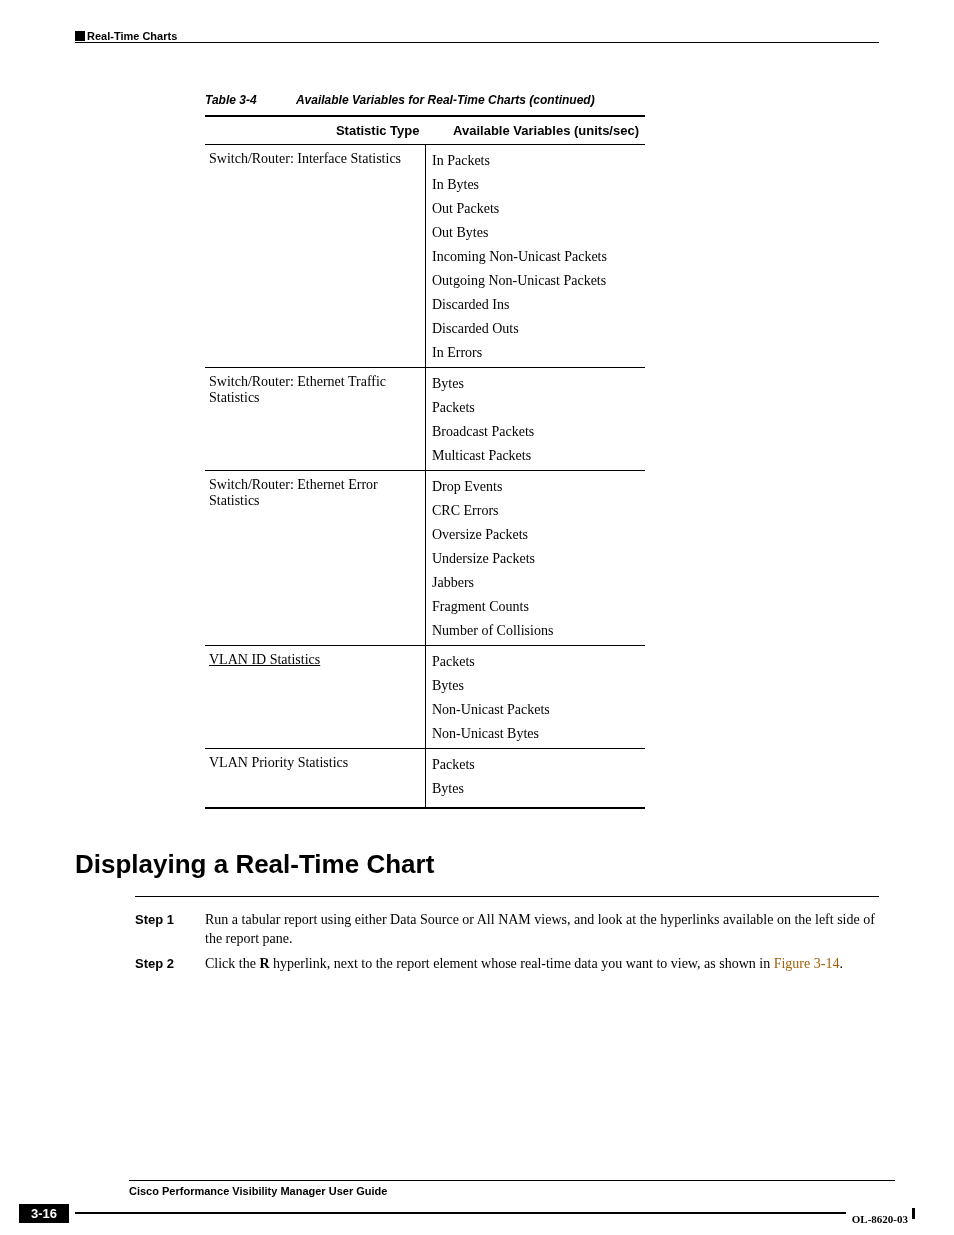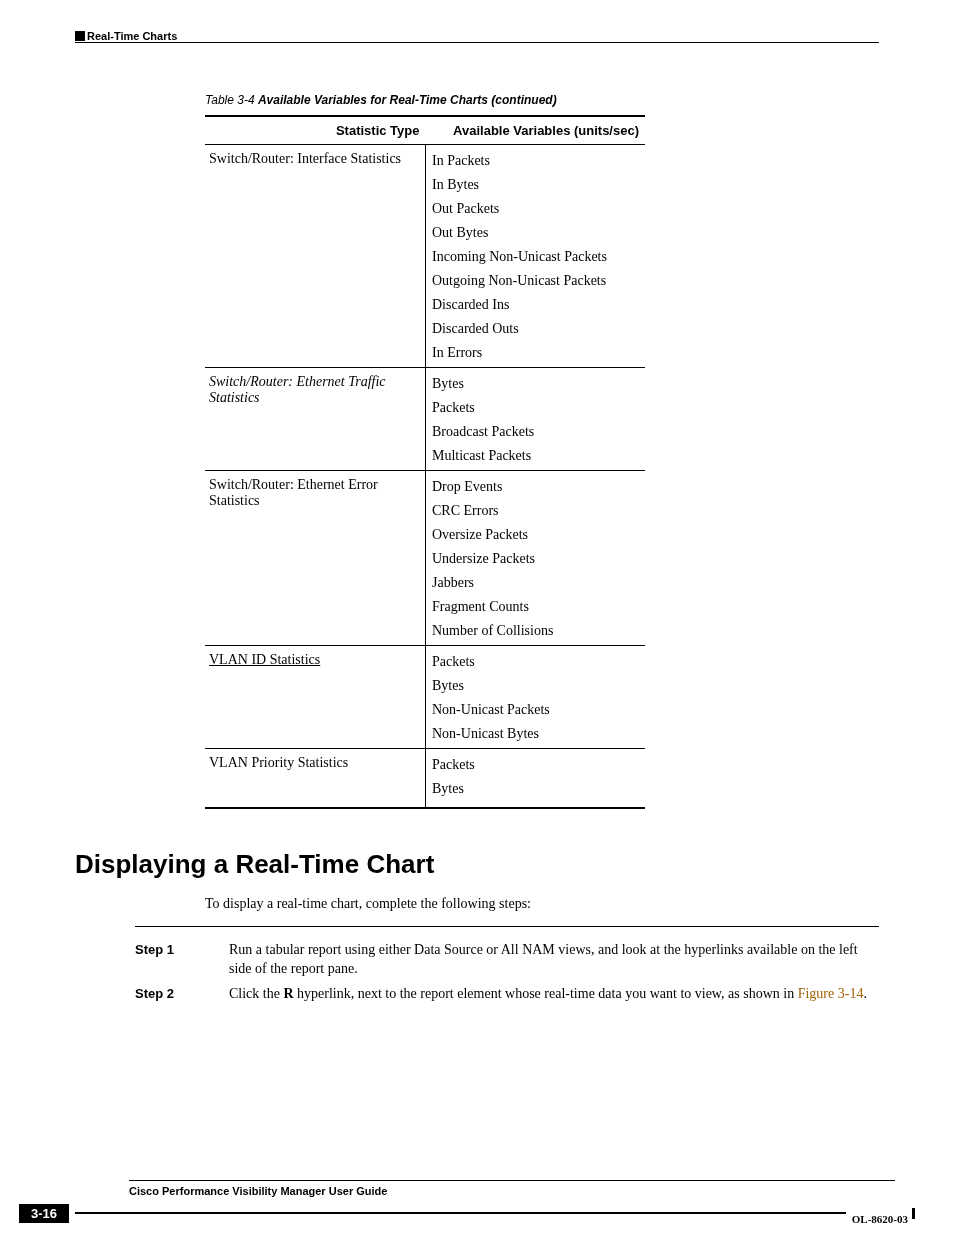--- a/index.html
+++ b/index.html
@@ -58,22 +58,23 @@
     border-top: 1.5px solid #000;
     margin: 0 0 50px 0;
   }
   .table-caption {
     font-family: Arial, Helvetica, sans-serif;
     font-size: 12px;
     margin-left: 130px;
     margin-bottom: 8px;
   }
   .table-caption .num {
-    font-weight: normal;
+    font-weight: bold;
     font-style: italic;
+    margin-right: 36px;
   }
   .table-caption .title {
     font-weight: bold;
     font-style: italic;
   }
   table.vars {
     border-collapse: collapse;
     margin-left: 130px;
     width: 440px;
     margin-bottom: 40px;
@@ -120,21 +121,20 @@
     border-top: 1px solid #000;
     margin: 0 0 14px 0;
     margin-left: 60px;
   }
   .step-row {
     display: flex;
     margin-left: 60px;
     margin-bottom: 6px;
     font-size: 14px;
     line-height: 1.35;
-    gap: 24px;
   }
   .step-label {
     font-family: Arial, Helvetica, sans-serif;
     font-weight: bold;
     font-size: 13px;
     width: 70px;
     flex-shrink: 0;
   }
   .step-body {
     flex: 1;
@@ -221,21 +221,21 @@
               <div>Out Bytes</div>
               <div>Incoming Non-Unicast Packets</div>
               <div>Outgoing Non-Unicast Packets</div>
               <div>Discarded Ins</div>
               <div>Discarded Outs</div>
               <div>In Errors</div>
             </div>
           </td>
         </tr>
         <tr>
-          <td style="width: 210px; font-style: italic;">Switch/Router: Ethernet Traffic Statistics</td>
+          <td style="width: 210px;">Switch/Router: Ethernet Traffic Statistics</td>
           <td class="varcell">
             <div class="varlist">
               <div>Bytes</div>
               <div>Packets</div>
               <div>Broadcast Packets</div>
               <div>Multicast Packets</div>
             </div>
           </td>
         </tr>
         <tr>
@@ -269,21 +269,20 @@
             <div class="varlist">
               <div>Packets</div>
               <div>Bytes</div>
             </div>
           </td>
         </tr>
       </tbody>
   </table>
 
   <h2 class="section-title">Displaying a Real-Time Chart</h2>
-  <div class="intro">To display a real-time chart, complete the following steps:</div>
   <hr class="steps-rule">
 
   <div class="step-row">
     <div class="step-label">Step 1</div>
     <div class="step-body">Run a tabular report using either Data Source or All NAM views, and look at the hyperlinks available on the left side of the report pane.</div>
   </div>
 
   <div class="step-row">
     <div class="step-label">Step 2</div>
     <div class="step-body">

